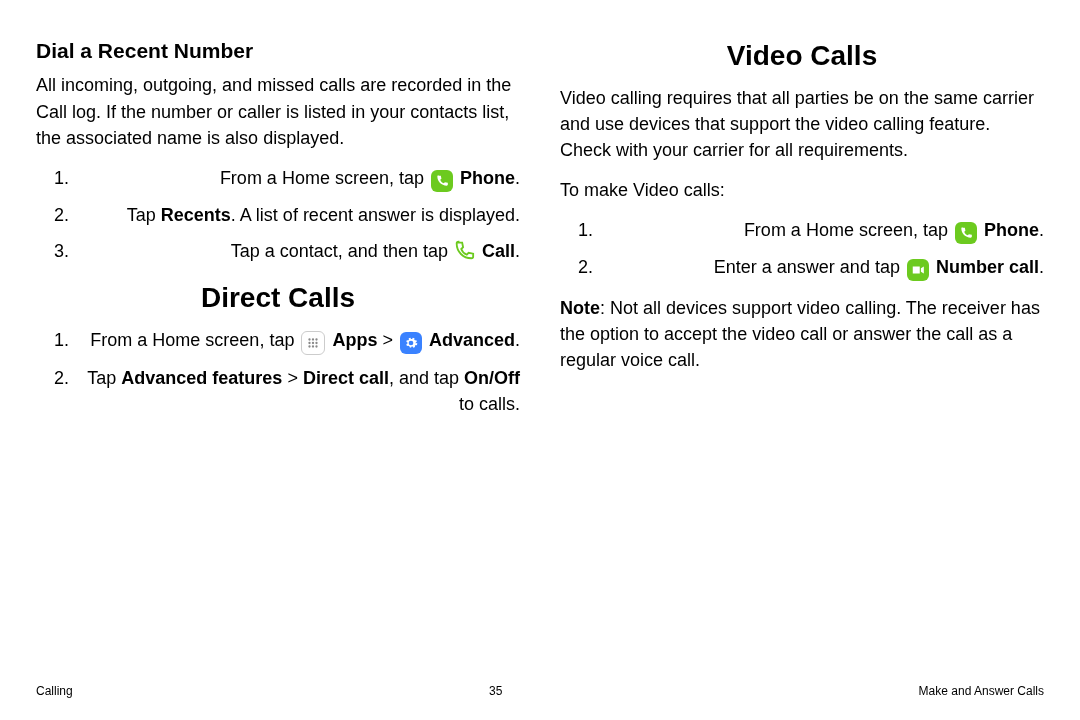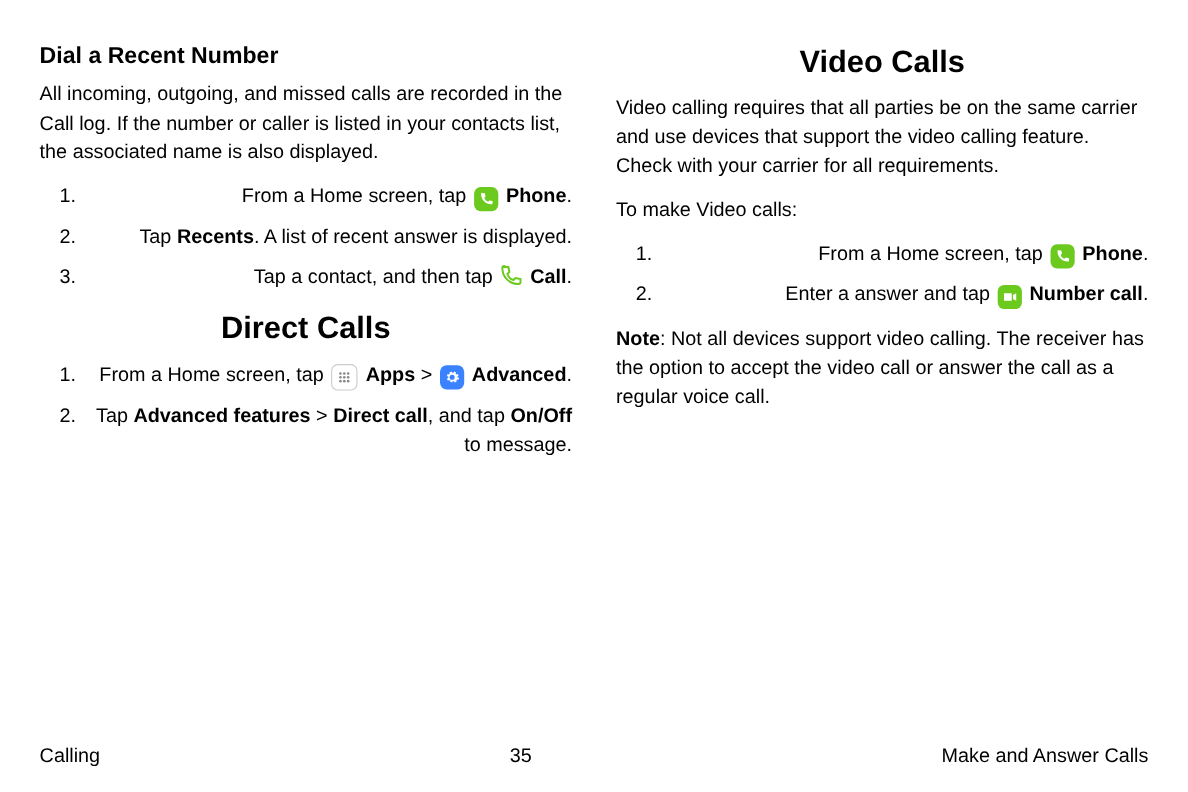--- a/index.html
+++ b/index.html
@@ -54,21 +54,21 @@
 
   
   .call-outline {
     display: inline-block; width: 22px; height: 22px; vertical-align: -4px; margin-right: 2px;
   }
   .call-outline svg { width: 22px; height: 22px; }
 
   .footer {
     display: flex;
     justify-content: space-between;
-    font-size: 18px;
+    font-size: 12px;
     padding-top: 12px;
   }
 </style>
 </head>
 <body>
 
 <div class="page">
   <div class="cols">
 
     <div class="col">
@@ -119,21 +119,21 @@
           </span>
           <b>Apps</b><span> &gt; </span>
           <span class="round-icon ic-blue">
             <svg viewBox="0 0 24 24">
                 <path fill="#fff" d="M12 8a4 4 0 100 8 4 4 0 000-8zm9 4l2 1-1 3-2-.5a8 8 0 01-1.5 1.5l.5 2-3 1-1-2a8 8 0 01-2 0l-1 2-3-1 .5-2A8 8 0 017 16.5L5 17l-1-3 2-1a8 8 0 010-2l-2-1 1-3 2 .5A8 8 0 018.5 6L8 4l3-1 1 2a8 8 0 012 0l1-2 3 1-.5 2A8 8 0 0119 7.5l2-.5 1 3-2 1a8 8 0 010 2z"></path>
               </svg>
           </span>
           <b>Advanced</b><span>.</span>
         </li>
         <li>
-          <span>Tap </span><b>Advanced features</b><span> &gt; </span><b>Direct call</b><span>, and tap </span><b>On/Off</b><span> to message.</span>
+          <span>Tap </span><b>Advanced features</b><span> &gt; </span><b>Direct call</b><span>, and tap </span><b>On/Off</b><span> to calls.</span>
         </li>
       </ol>
     </div>
 
     <div class="col">
       <h2 class="section">Video Calls</h2>
       <p>Video calling requires that all parties be on the same carrier and use devices that support the video calling feature. Check with your carrier for all requirements.</p>
       <p>To make Video calls:</p>
       <ol>
         <li>

